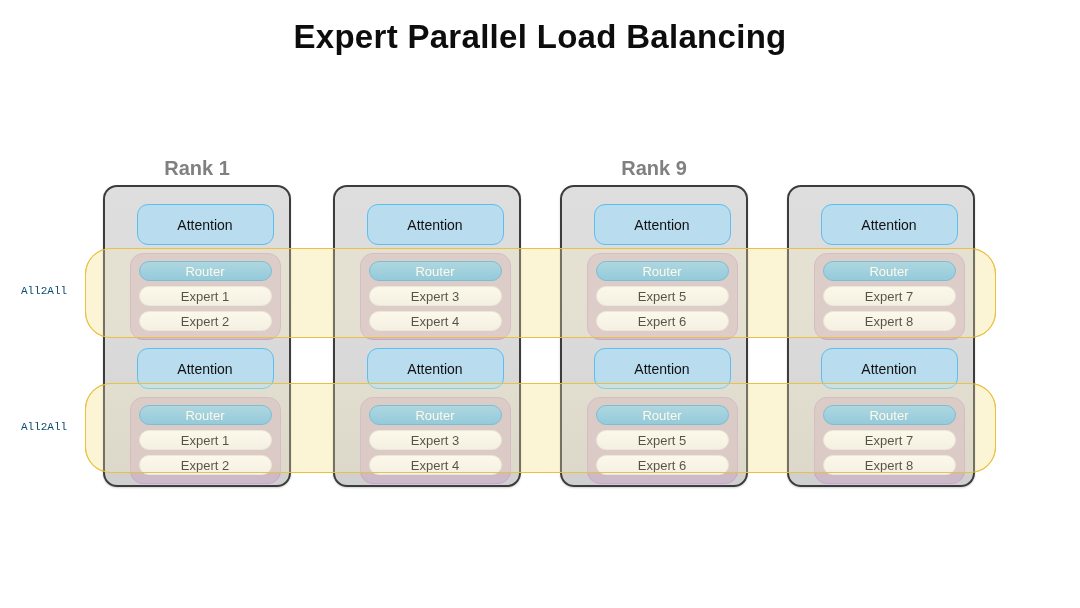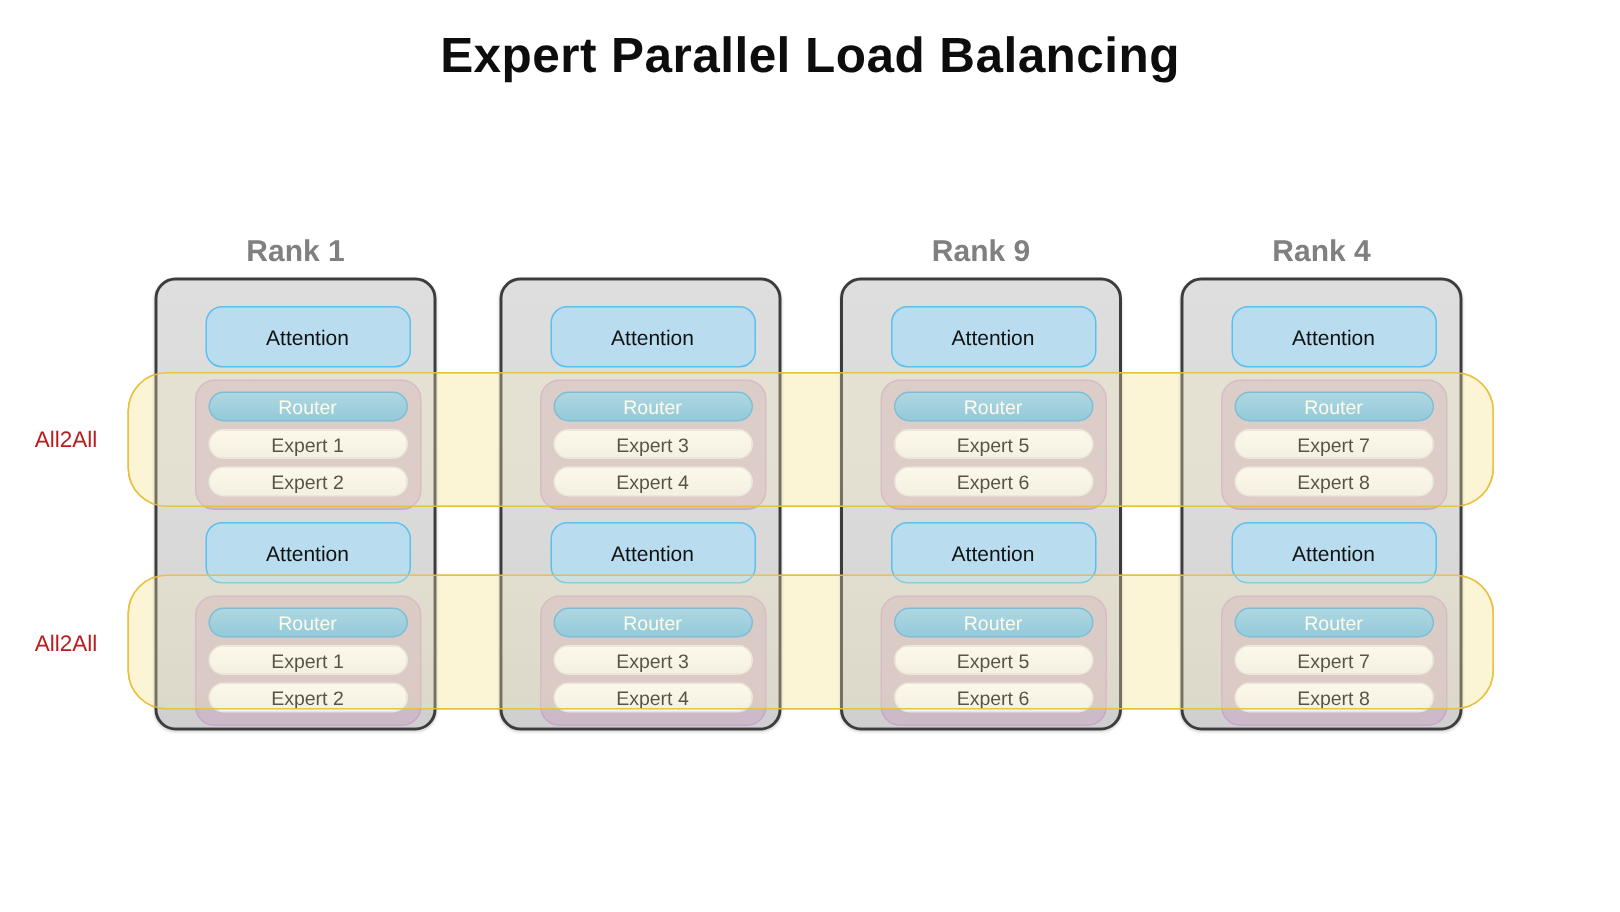--- a/index.html
+++ b/index.html
@@ -48,23 +48,23 @@
     z-index: 1;
   }
   .a2a-band.b1 { top: 248px; }
   .a2a-band.b2 { top: 383px; }
 
   .a2a-label {
     position: absolute;
     left: 6px;
     width: 76px;
     text-align: center;
-    font-size: 15px;
-    color: #b91c1c;
-    font-family: Liberation Sans, sans-serif;
+    font-size: 11px;
+    color: #0c4a6e;
+    font-family: Liberation Mono, monospace;
     z-index: 4;
   }
   .a2a-label.l1 { top: 285px; }
   .a2a-label.l2 { top: 421px; }
 
   
   .rank-header {
     position: absolute;
     top: 157px;
     width: 188px;
@@ -217,21 +217,20 @@
     <div class="spacer-md"></div>
     <div class="attention">Attention</div>
     <div class="spacer-md"></div>
     <div class="moe-group">
       <div class="router">Router</div>
       <div class="expert">Expert 5</div>
       <div class="expert">Expert 6</div>
     </div>
   </div>
 
-  <div class="rank-header" style="left:787px;">Rank 4</div>
   <div class="rank-box" style="left:787px;">
     <div class="attention">Attention</div>
     <div class="spacer-md"></div>
     <div class="moe-group">
       <div class="router">Router</div>
       <div class="expert">Expert 7</div>
       <div class="expert">Expert 8</div>
     </div>
     <div class="spacer-md"></div>
     <div class="attention">Attention</div>

